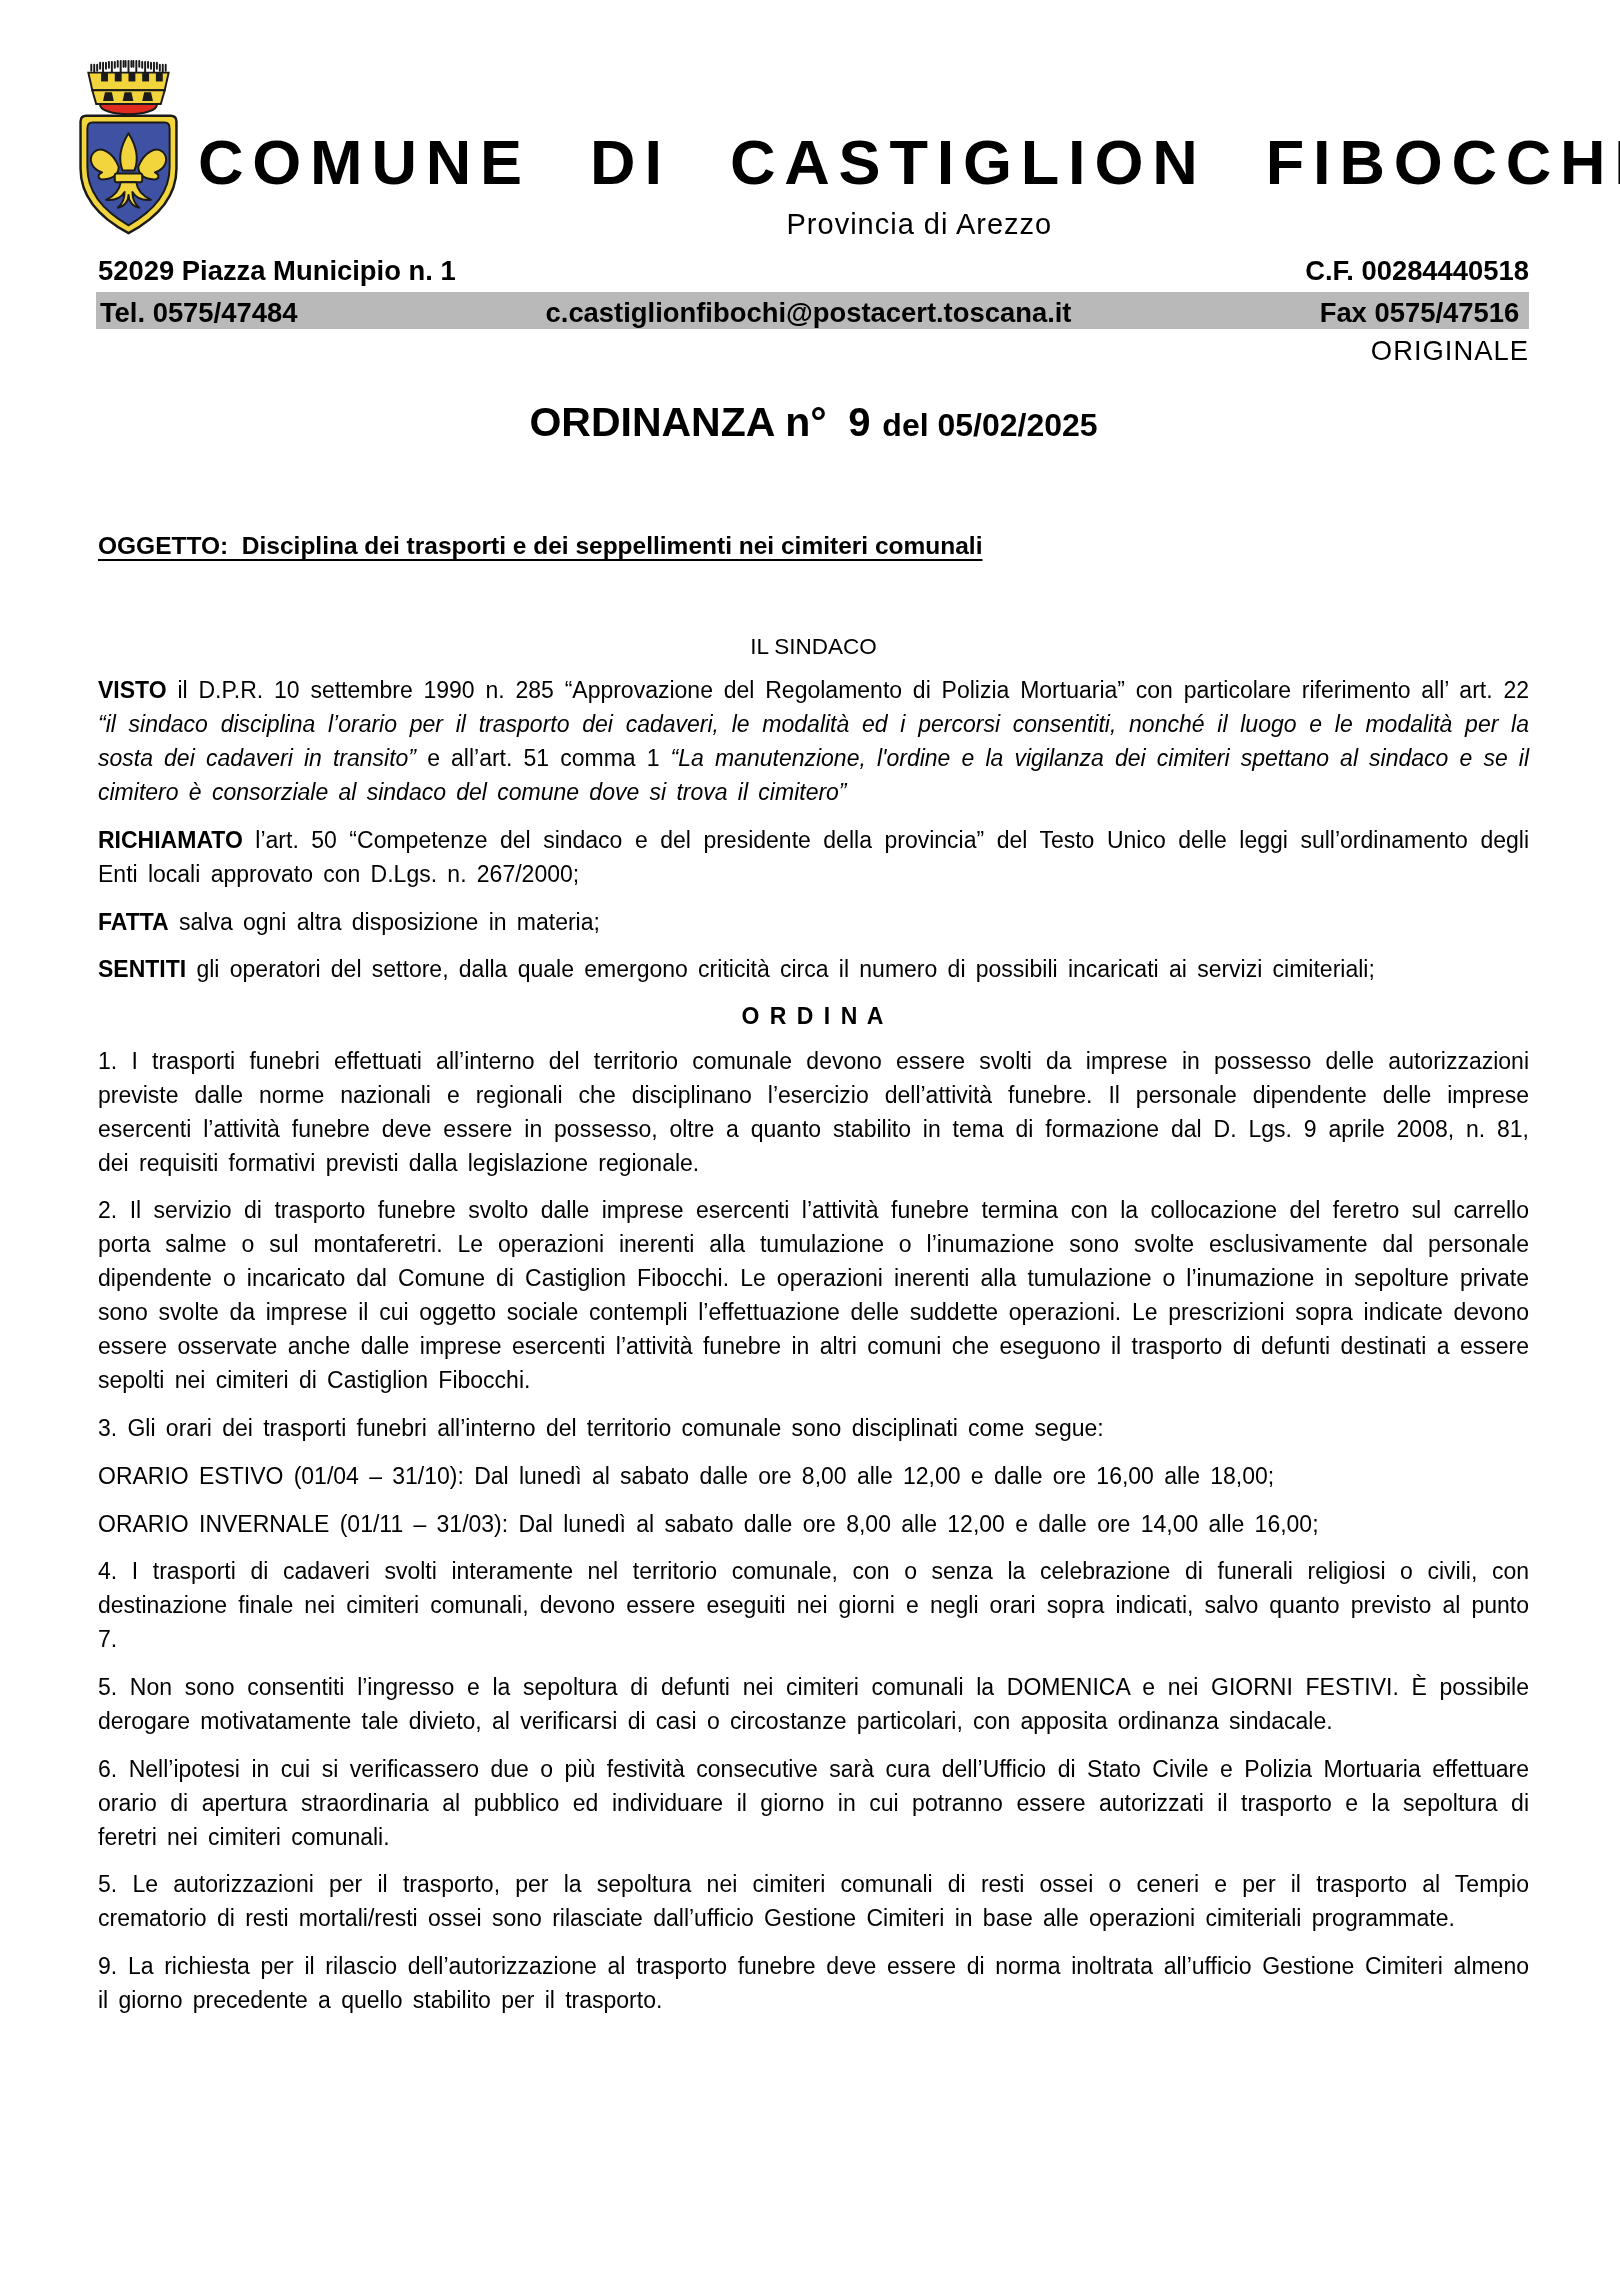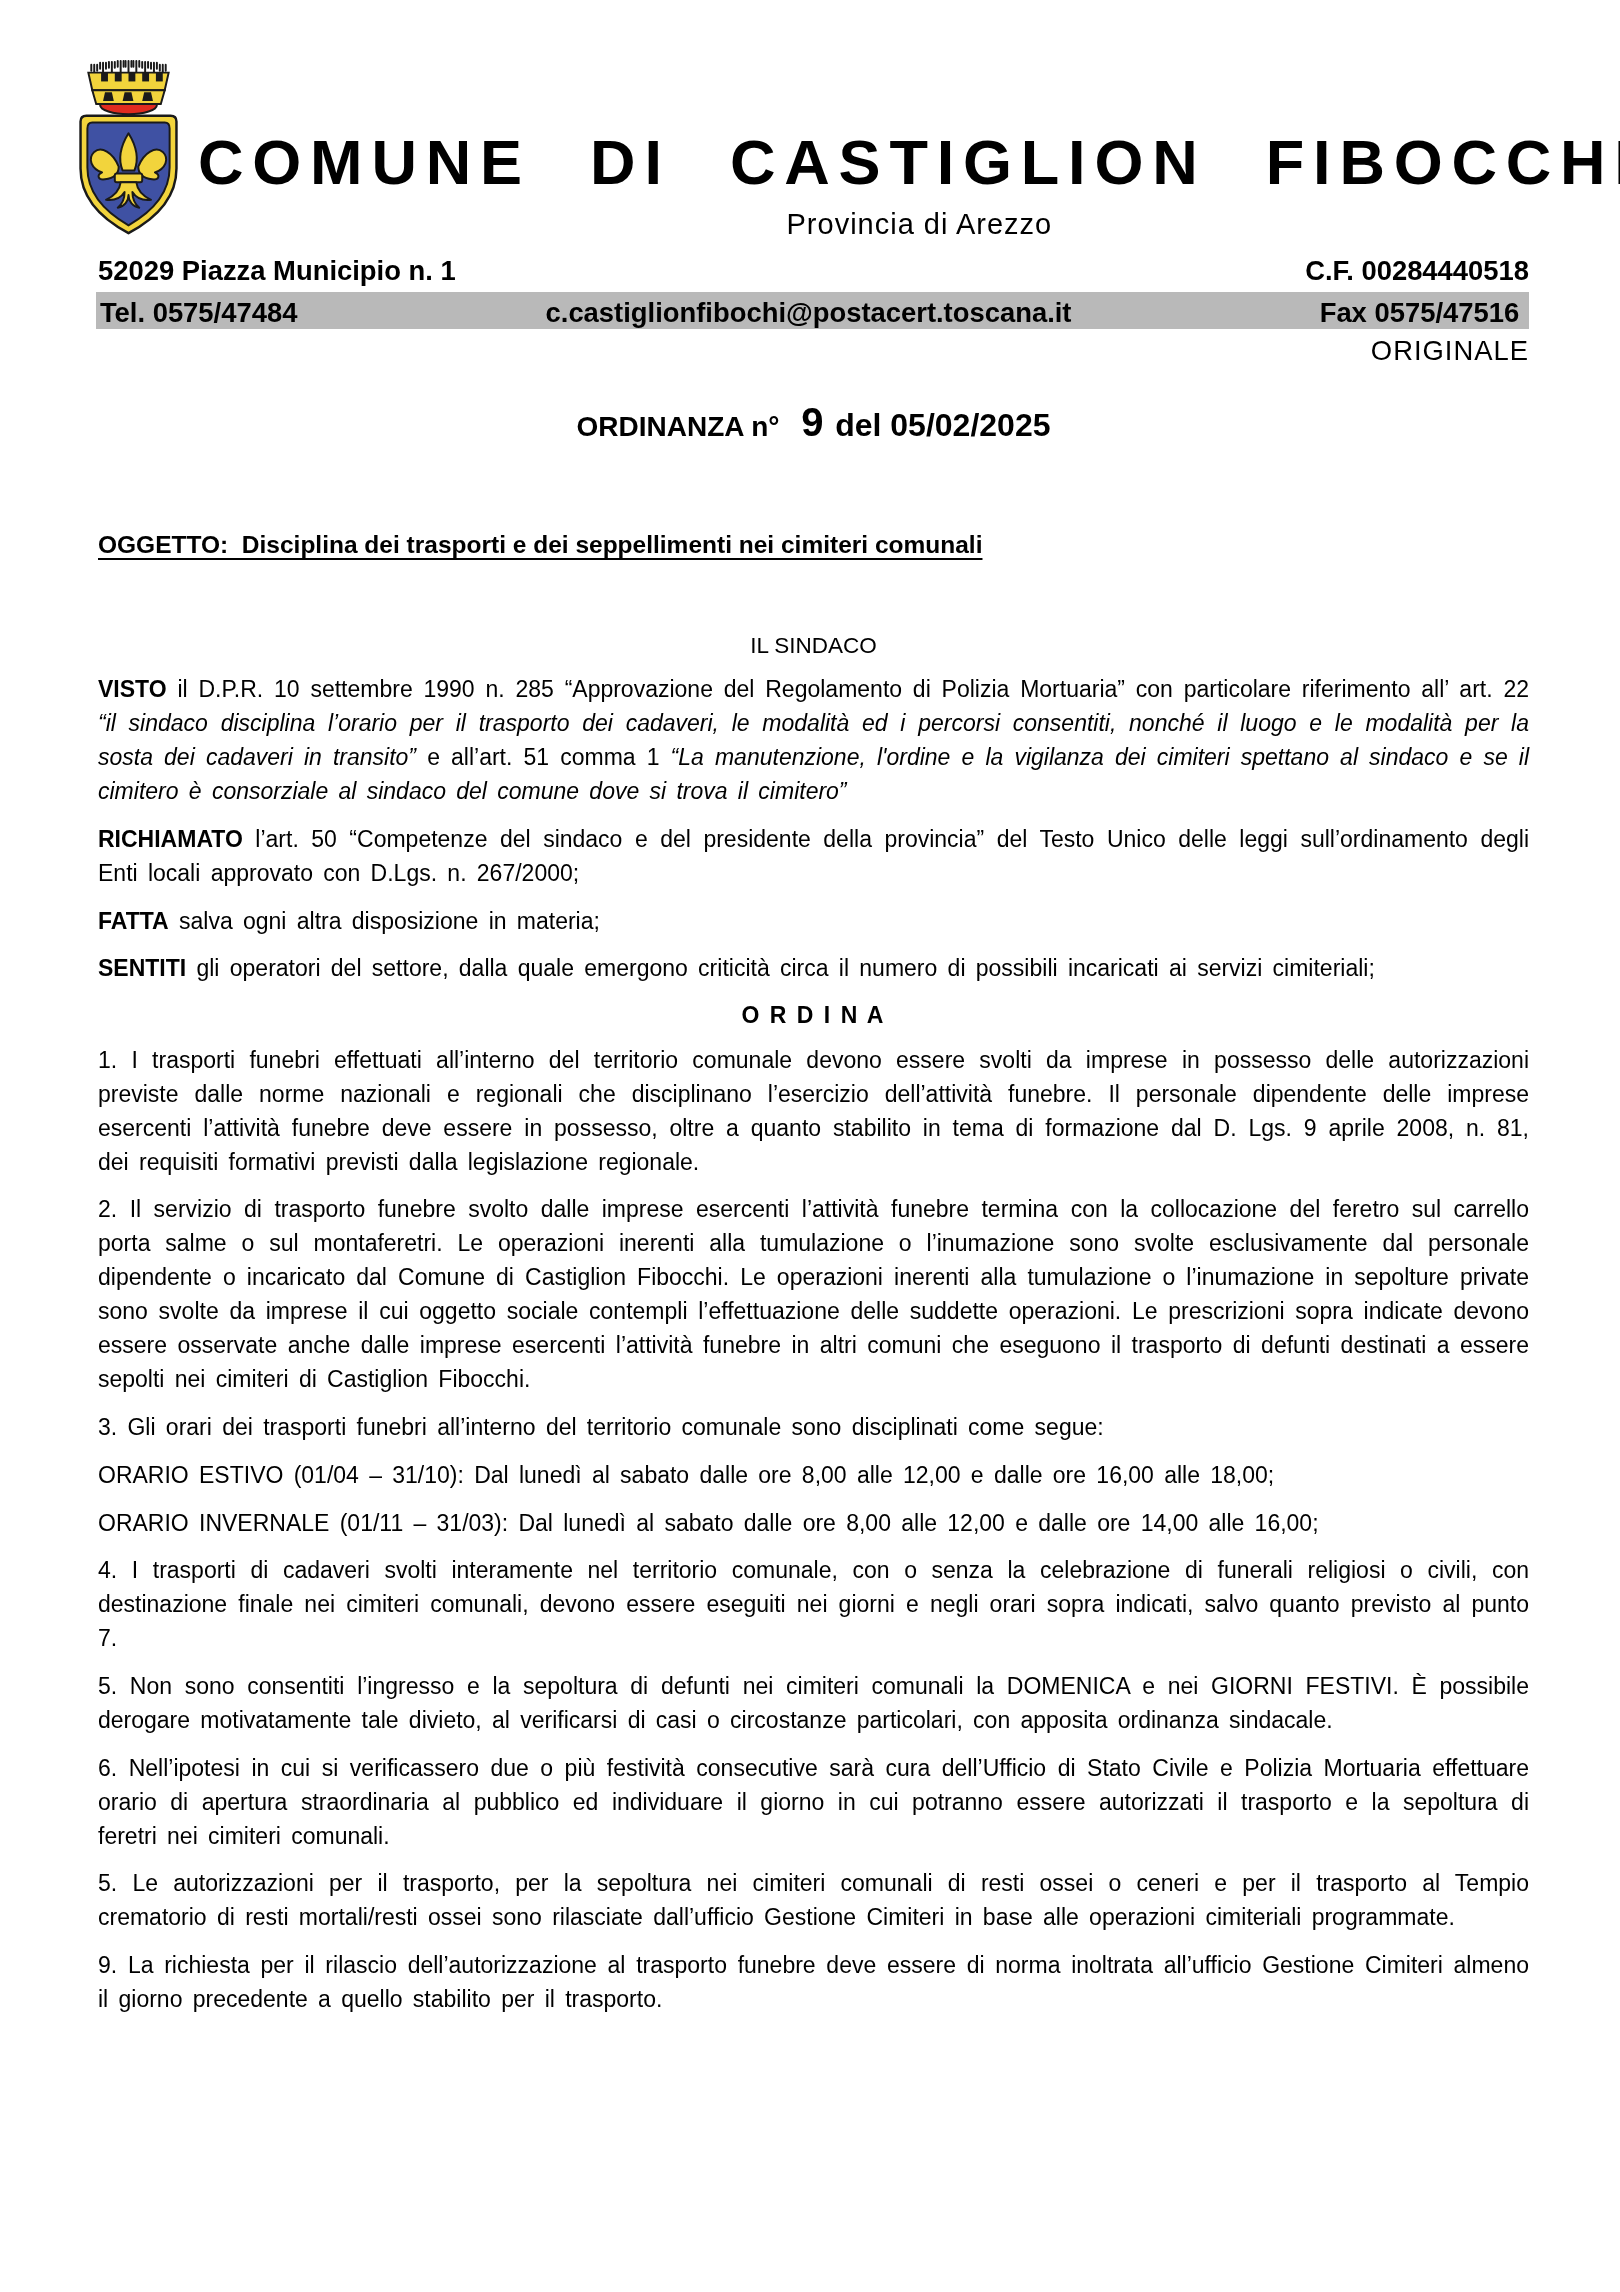--- a/index.html
+++ b/index.html
@@ -57,21 +57,21 @@
     margin-top: 5.9px;
   }
   
   .doc { margin-left: 39px; }
   .ordinance-title {
     text-align: center;
     margin-top: 35px;
     font-weight: bold;
     line-height: 1;
   }
-  .ordinance-title .t-label { font-size: 28px; }
+  .ordinance-title .t-label { font-size: 41px; }
   .ordinance-title .t-number { font-size: 40px; margin: 0 11.8px 0 21.6px; }
   .ordinance-title .t-date { font-size: 32px; }
   .subject {
     margin-top: 89px;
     font-size: 24.5px;
     font-weight: bold;
     text-decoration: underline;
     text-underline-offset: 4.9px;
     white-space: pre-wrap;
   }

